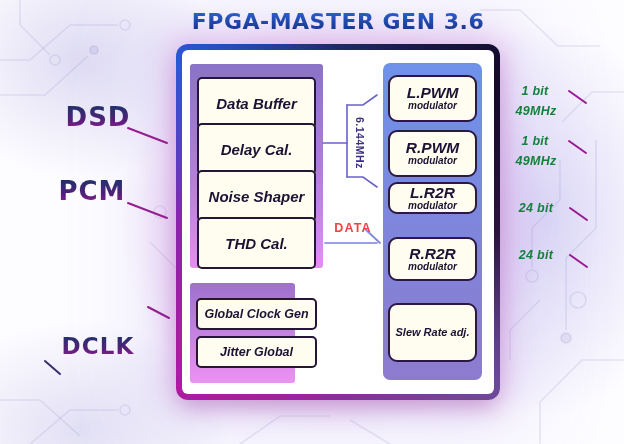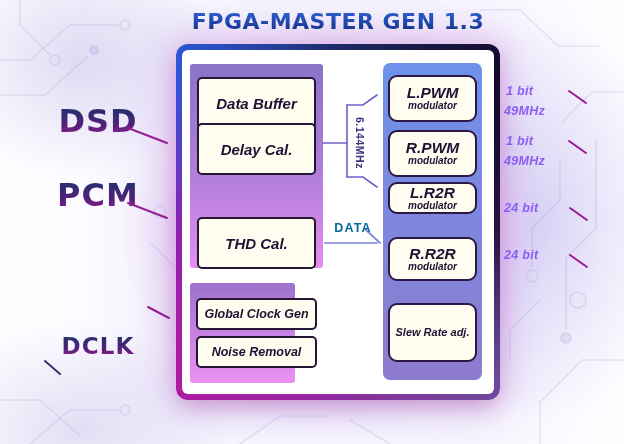--- a/index.html
+++ b/index.html
@@ -62,30 +62,30 @@
   .dsp-box   { left:7px; width:119px; height:52px; font-size:15px; }
   .clock-box { left:6px; width:121px; height:32px; font-size:12.5px; }
   .mod-box   { left:5px; width:89px;  border:2px solid #2c1745; border-radius:9px;
                flex-direction:column; line-height:1.05; }
   .mod-name  { font-size:15.5px; font-weight:bold; font-style:italic; }
   .mod-sub   { font-size:10px;  font-weight:bold; font-style:italic; }
   .mod-slew  { font-size:11px;justify-content:center; }
 
   .in-label { position:absolute; width:120px; text-align:center; z-index:4;
               font-family:"DejaVu Sans", sans-serif; font-weight:bold;
-              font-size:32px; letter-spacing:1px; }
+              font-size:26px; letter-spacing:1px; }
   .in-label.small { font-size:23px; letter-spacing:1.2px; }
 
-  .out-label { position:absolute; z-index:4; text-align:left;
+  .out-label { position:absolute; z-index:4; text-align:center;
                font-style:italic; font-weight:bold; font-size:12.5px;
-               color:#8b5cf6; letter-spacing:.3px; }
+               color:#15803d; letter-spacing:.3px; }
 
   .data-label { position:absolute; left:329px; top:221px; width:48px; z-index:6;
                 text-align:center; font-weight:bold; font-size:12.5px;
-                letter-spacing:1.2px; color:#0369a1; }
+                letter-spacing:1.2px; color:#ef4444; }
 
   .clock-rate { position:absolute; left:350px; top:104px; height:78px; width:16px; z-index:6;
                 writing-mode:vertical-rl; text-align:center;
                 font-weight:bold; font-size:10.5px; letter-spacing:.5px; color:#3a2f80; }
 </style>
 </head>
 <body>
 
 <div class="canvas">
 
@@ -114,43 +114,46 @@
       <path d="M-5,400 H40 L80,436"></path>
       <path d="M30,444 L70,410 H118"></path>
       <circle cx="125" cy="410" r="5"></circle>
       <path d="M240,444 L280,416 H330"></path>
       <path d="M350,420 L390,444"></path>
       <circle cx="160" cy="212" r="6"></circle>
       <path d="M150,242 L180,272"></path>
     </g>
   </svg>
 
-  <div class="title grad-blue">FPGA-MASTER GEN 1.3</div>
+  <div class="title grad-blue">FPGA-MASTER GEN 3.6</div>
 
   <div class="chip-frame">
     <div class="chip-inner">
 
       <div class="panel panel-dsp">
         <div class="pbox dsp-box" style="top:13px">
             <span>Data Buffer</span>
           </div>
         <div class="pbox dsp-box" style="top:59px">
             <span>Delay Cal.</span>
           </div>
+        <div class="pbox dsp-box" style="top:106px">
+            <span>Noise Shaper</span>
+          </div>
         <div class="pbox dsp-box" style="top:153px">
             <span>THD Cal.</span>
           </div>
       </div>
 
       <div class="panel panel-clock">
         <div class="pbox clock-box" style="top:15px">
             <span>Global Clock Gen</span>
           </div>
         <div class="pbox clock-box" style="top:53px">
-            <span>Noise Removal</span>
+            <span>Jitter Global</span>
           </div>
       </div>
 
       <div class="panel panel-mod">
         <div class="pbox mod-box" style="top:12px;height:47px">
           <span class="mod-name">L.PWM</span>
           <span class="mod-sub">modulator</span>
         </div>
         <div class="pbox mod-box" style="top:67px;height:47px">
           <span class="mod-name">R.PWM</span>
@@ -208,21 +211,21 @@
       <path d="M508,151 H562" stroke="url(#wOut)" stroke-width="2"></path>
       <path d="M569,141 L586,153" stroke="#9b1894" stroke-width="2"></path>
       <path d="M506,219 H566" stroke="url(#wOut)" stroke-width="2"></path>
       <path d="M570,208 L587,220" stroke="#9b1894" stroke-width="2"></path>
       <path d="M506,266 H566" stroke="url(#wOut)" stroke-width="2"></path>
       <path d="M570,255 L587,267" stroke="#9b1894" stroke-width="2"></path>
     </g>
   </svg>
 
   <div class="in-label grad-text" style="left:38px;top:102px">DSD</div>
-  <div class="in-label grad-text" style="left:38px;top:176px">PCM</div>
+  <div class="in-label grad-text" style="left:32px;top:176px">PCM</div>
   <div class="in-label small grad-text" style="left:38px;top:333px">DCLK</div>
 
   <div class="clock-rate">6.144MHz</div>
   <div class="data-label">DATA</div>
 
   <div class="out-label" style="left:506px;top:84px;width:58px">1 bit</div>
   <div class="out-label" style="left:504px;top:104px;width:64px">49MHz</div>
   <div class="out-label" style="left:506px;top:134px;width:58px">1 bit</div>
   <div class="out-label" style="left:504px;top:154px;width:64px">49MHz</div>
   <div class="out-label" style="left:504px;top:201px;width:64px">24 bit</div>

